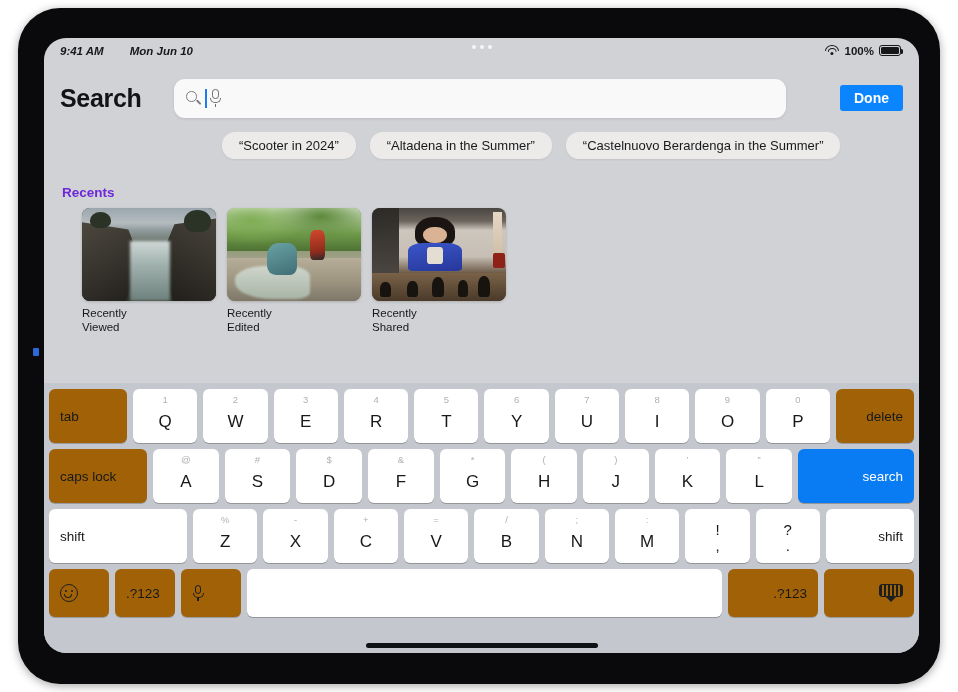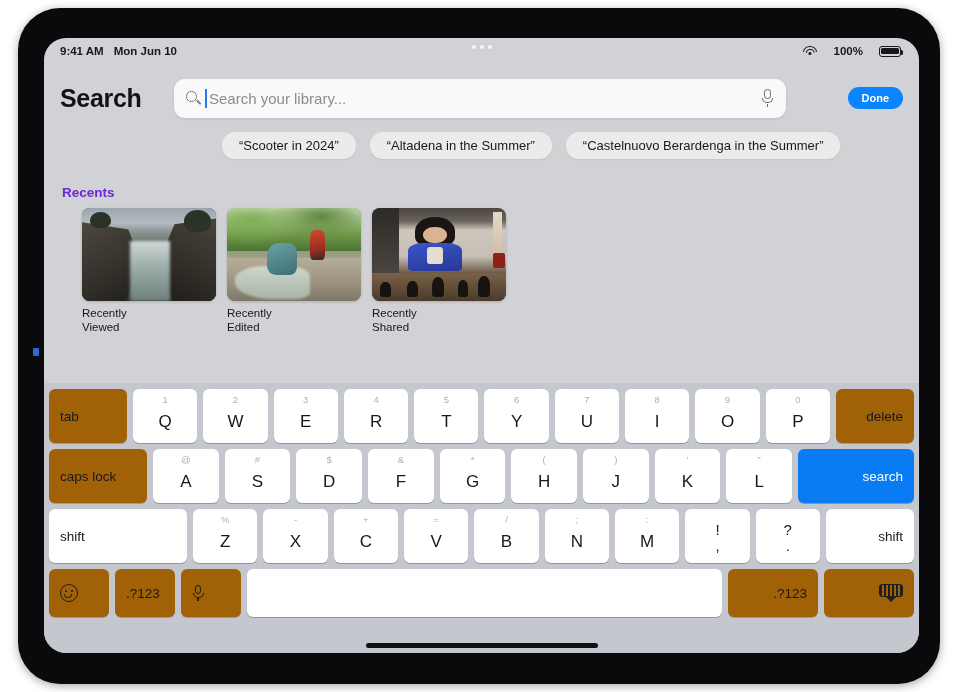--- a/index.html
+++ b/index.html
@@ -49,22 +49,22 @@
   }
   #wallpaper-tint { position:absolute; inset:0; background: rgba(232,230,226,.12); }
 
   
   #status-bar {
     position: absolute; left: 0; top: 0; right: 0; height: 26px;
     display: flex; align-items: center;
     padding: 0 18px 0 16px;
     font-size: 11.5px; font-weight: bold; color: #17181a;
   }
-  #status-left { display: flex; gap: 10px; align-items: center; }
-  #status-right { margin-left: auto; display: flex; gap: 16px; align-items: center; }
+  #status-left { display: flex; gap: 26px; align-items: center; font-style: italic; }
+  #status-right { margin-left: auto; display: flex; gap: 5px; }
   .wifi-glyph { width: 15px; height: 11px; position: relative; display:inline-block; }
   .wifi-glyph span {
     position: absolute; left: 50%; transform: translateX(-50%);
     border: 1.6px solid #17181a; border-bottom: none; border-radius: 50% 50% 0 0 / 100% 100% 0 0;
   }
   .wifi-glyph span:nth-child(1){ width:14px; height:6px; top:0; }
   .wifi-glyph span:nth-child(2){ width:8.5px; height:4px; top:3.2px; }
   .wifi-glyph span:nth-child(3){ width:3.2px; height:3.2px; top:6.6px; background:#17181a; border-radius:50%; border:none; }
   .battery {
     width: 22px; height: 11px; border: 1.4px solid #17181a; border-radius: 3px;
@@ -98,21 +98,21 @@
   .magnifier i { position:absolute; left:0; top:0; width:10.5px; height:10.5px; border:1.7px solid #7d7d81; border-radius:50%; }
   .magnifier b { position:absolute; right:0px; bottom:0px; width:5.5px; height:1.8px; background:#7d7d81; border-radius:1px; transform:rotate(45deg); transform-origin:right center;}
   #caret { width: 2px; height: 19px; background: #1e7bf0; margin-right: 2px; }
   #search-placeholder { font-size: 15px; color: #8b8b90; flex: 1; }
   .mic-glyph { width: 13px; height: 18px; position: relative; flex: 0 0 auto; }
   .mic-glyph i { position:absolute; left:3.3px; top:0; width:6.4px; height:9.5px; border-radius:3.2px; border:1.5px solid #6e6e73; }
   .mic-glyph b { position:absolute; left:1px; top:8.5px; width:11px; height:5.5px; border:1.5px solid #6e6e73; border-top:none; border-radius:0 0 6px 6px; }
   .mic-glyph u { position:absolute; left:5.8px; top:14.5px; width:1.5px; height:3px; background:#6e6e73; }
   #done-button {
     position: absolute; right: 16px; background: #0a84ff; color: #fff;
-    font-size: 11px; font-weight: bold; border-radius: 11px;
+    font-size: 14px; font-weight: bold; border-radius: 3px;
     padding: 5px 14px; border: none; cursor: pointer;
   }
 
   
   #suggestion-row {
     position: absolute; left: 178px; top: 94px;
     display: flex; gap: 14px; align-items: center;
   }
   .chip {
     background: rgba(243,241,238,.80);
@@ -304,21 +304,20 @@
 
     <div id="header-row">
       <div id="page-title">Search</div>
 
       <div id="search-field">
         <span class="magnifier">
             <i></i>
             <b></b>
           </span>
         <span id="caret"></span>
-        <span id="search-placeholder">Search your library...</span>
         <span class="mic-glyph">
             <i></i>
             <b></b>
             <u></u>
           </span>
       </div>
 
       <button id="done-button">Done</button>
     </div>
 

